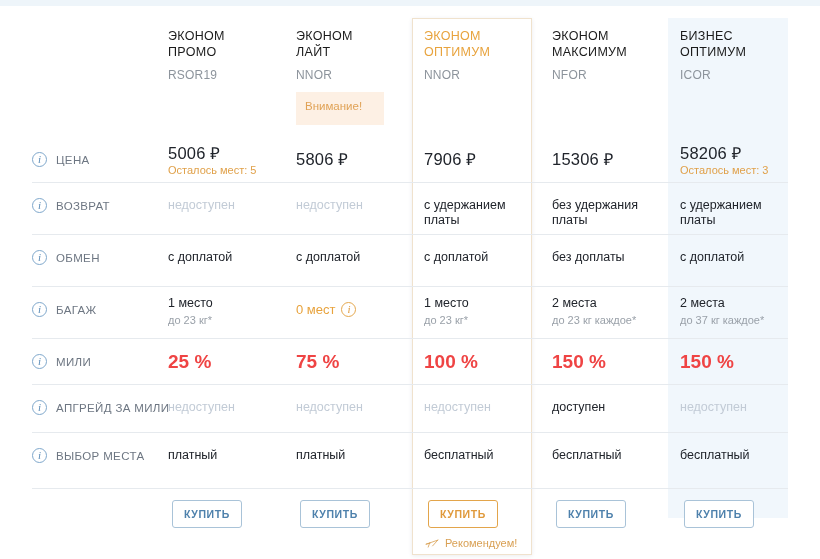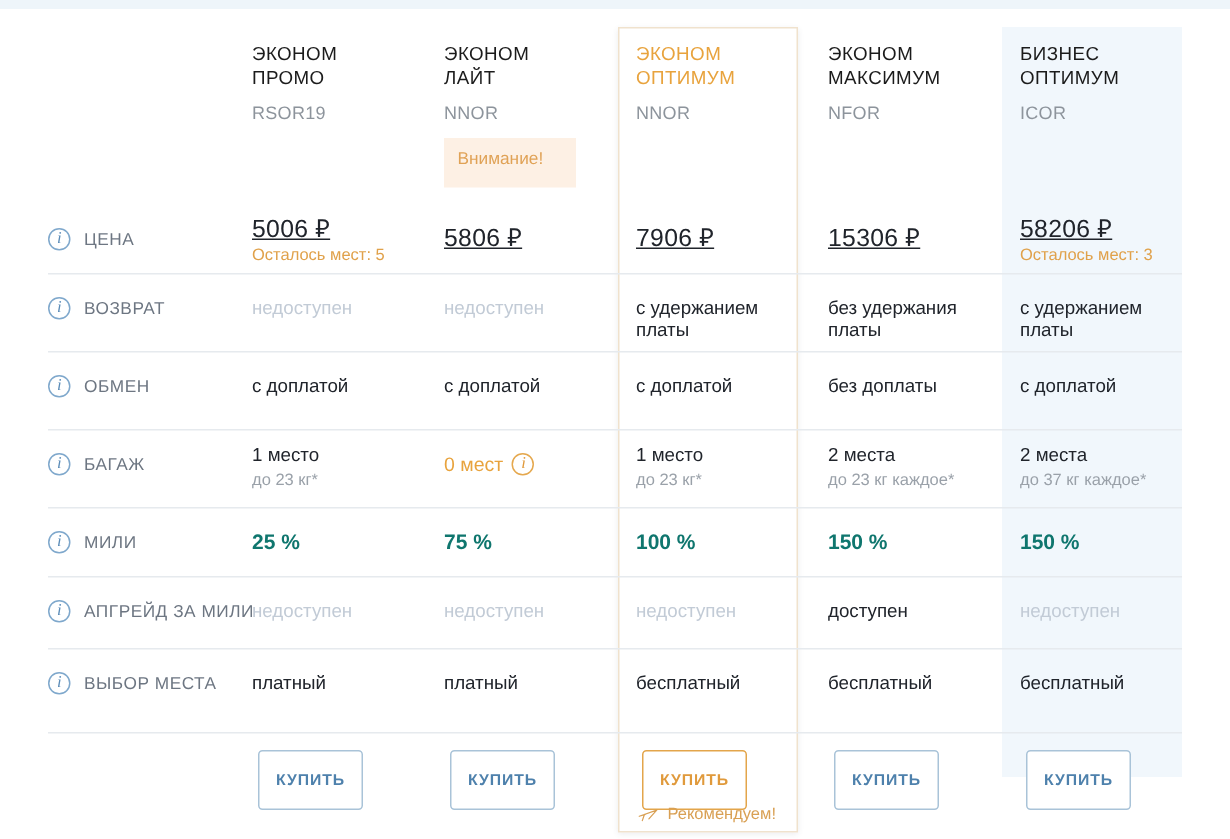--- a/index.html
+++ b/index.html
@@ -155,45 +155,44 @@
   .v-sub {
     margin-top: 2px;
     font-size: 11px;
     color: #9aa1a9;
   }
   .muted { color: #c2cbd6; }
   .price {
     font-size: 16.5px;
     color: #20242b;
     letter-spacing: 0.2px;
-    text-decoration: underline;
   }
   .seats-left {
     margin-top: 2px;
     font-size: 11px;
     color: #e0a14a;
   }
   .miles {
-    font-size: 14px;
+    font-size: 19px;
     font-weight: bold;
-    color: #0f766e;
+    color: #ef4444;
   }
   .bag-zero {
     display: inline-flex;
     align-items: center;
     gap: 6px;
     font-size: 13px;
     color: #e8a33d;
   }
 
   
   .buy-btn {
     position: absolute;
     width: 70px;
-    height: 40px;
+    height: 28px;
     border: 1px solid #a9c3d8;
     border-radius: 3px;
     background: #ffffff;
     color: #4e81ac;
     font-family: "Liberation Sans", sans-serif;
     font-size: 10.5px;
     font-weight: bold;
     letter-spacing: 0.6px;
     text-transform: uppercase;
     cursor: pointer;

